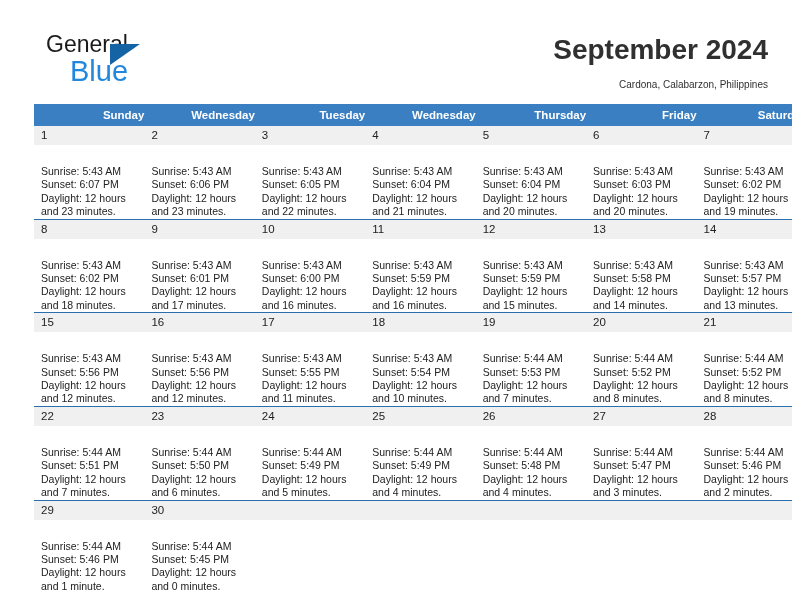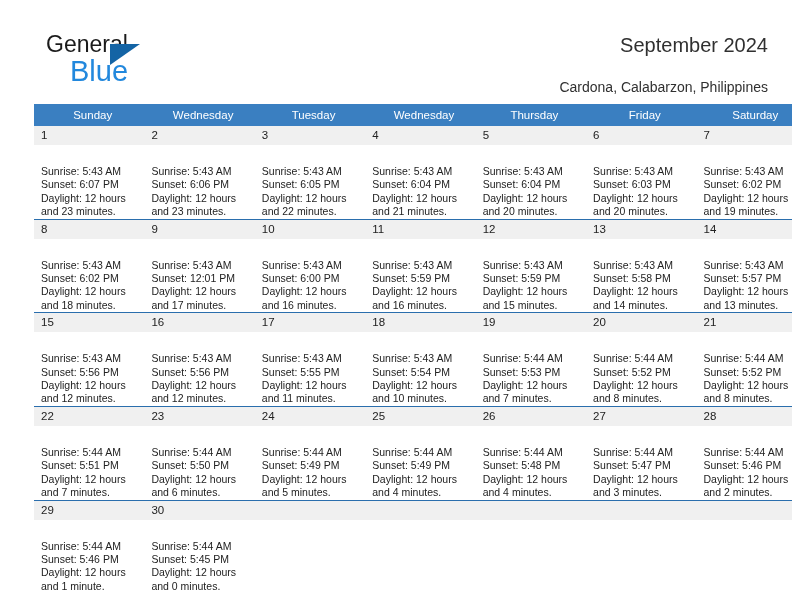--- a/index.html
+++ b/index.html
@@ -59,30 +59,31 @@
     left: 24px;
     top: 24px;
     font-size: 29px;
     color: #2288dd;
     font-family: "Liberation Sans", sans-serif;
   }
   .title {
     position: absolute;
     right: 36px;
     top: 34px;
-    font-size: 20px;
+    font-size: 28px;
     color: #303030;
     text-align: right;
     white-space: nowrap;
+    font-weight: bold;
   }
   .subtitle {
     position: absolute;
     right: 36px;
     top: 79px;
-    font-size: 14px;
+    font-size: 10px;
     color: #303030;
     text-align: center;
     white-space: nowrap;
   }
 
   
   .calendar {
     position: absolute;
     left: 34px;
     top: 104px;
@@ -90,22 +91,22 @@
   }
   table.cal {
     border-collapse: collapse;
     table-layout: fixed;
     width: 724px;
   }
   table.cal th {
     background: #3a7fc1;
     color: #ffffff;
     font-size: 11.5px;
-    font-weight: normal;
-    text-align: center;
+    font-weight: bold;
+    text-align: right;
     padding: 5px 0 5px 7px;
     height: 12px;
     width: 103.43px;
     border: none;
   }
   tr.weekrow td {
     vertical-align: top;
     padding: 0;
     border: none;
     border-top: 1.3px solid #2a6ead;
@@ -242,21 +243,21 @@
               <div>Sunrise: 5:43 AM</div>
               <div>Sunset: 6:02 PM</div>
               <div>Daylight: 12 hours</div>
               <div>and 18 minutes.</div>
             </div>
           </td>
           <td>
             <div class="daynum">9</div>
             <div class="info">
               <div>Sunrise: 5:43 AM</div>
-              <div>Sunset: 12:01 PM</div>
+              <div>Sunset: 6:01 PM</div>
               <div>Daylight: 12 hours</div>
               <div>and 17 minutes.</div>
             </div>
           </td>
           <td>
             <div class="daynum">10</div>
             <div class="info">
               <div>Sunrise: 5:43 AM</div>
               <div>Sunset: 6:00 PM</div>
               <div>Daylight: 12 hours</div>

